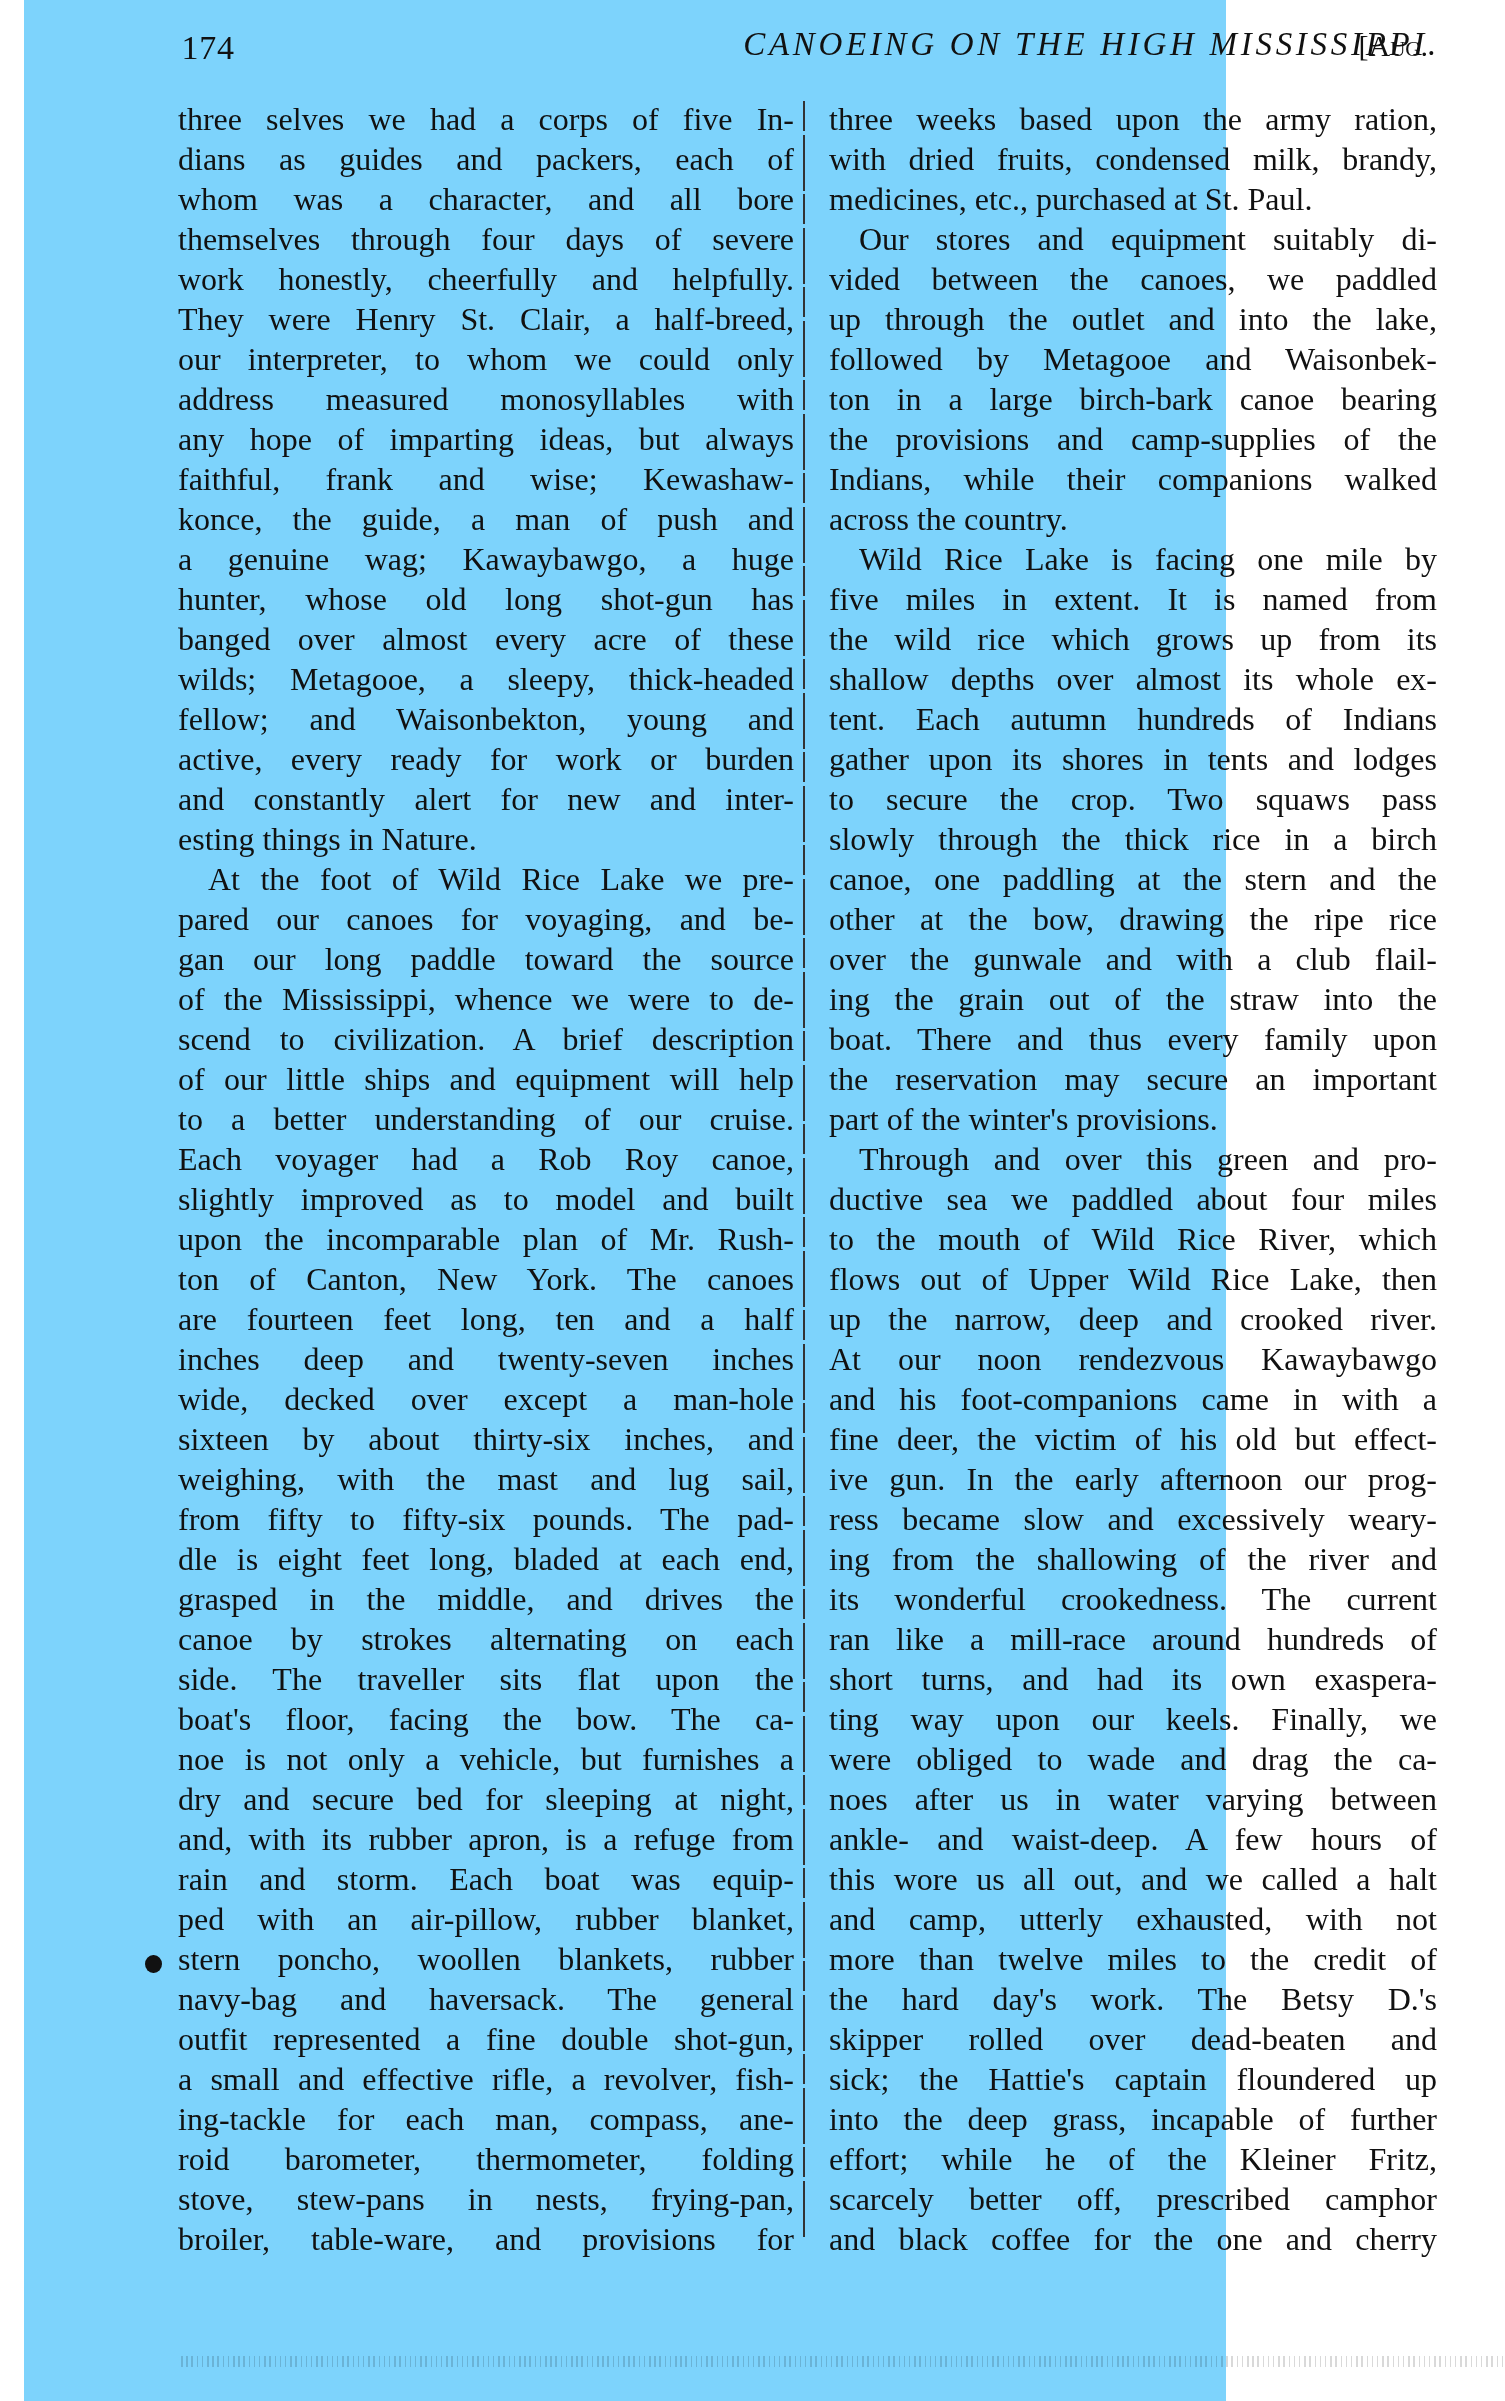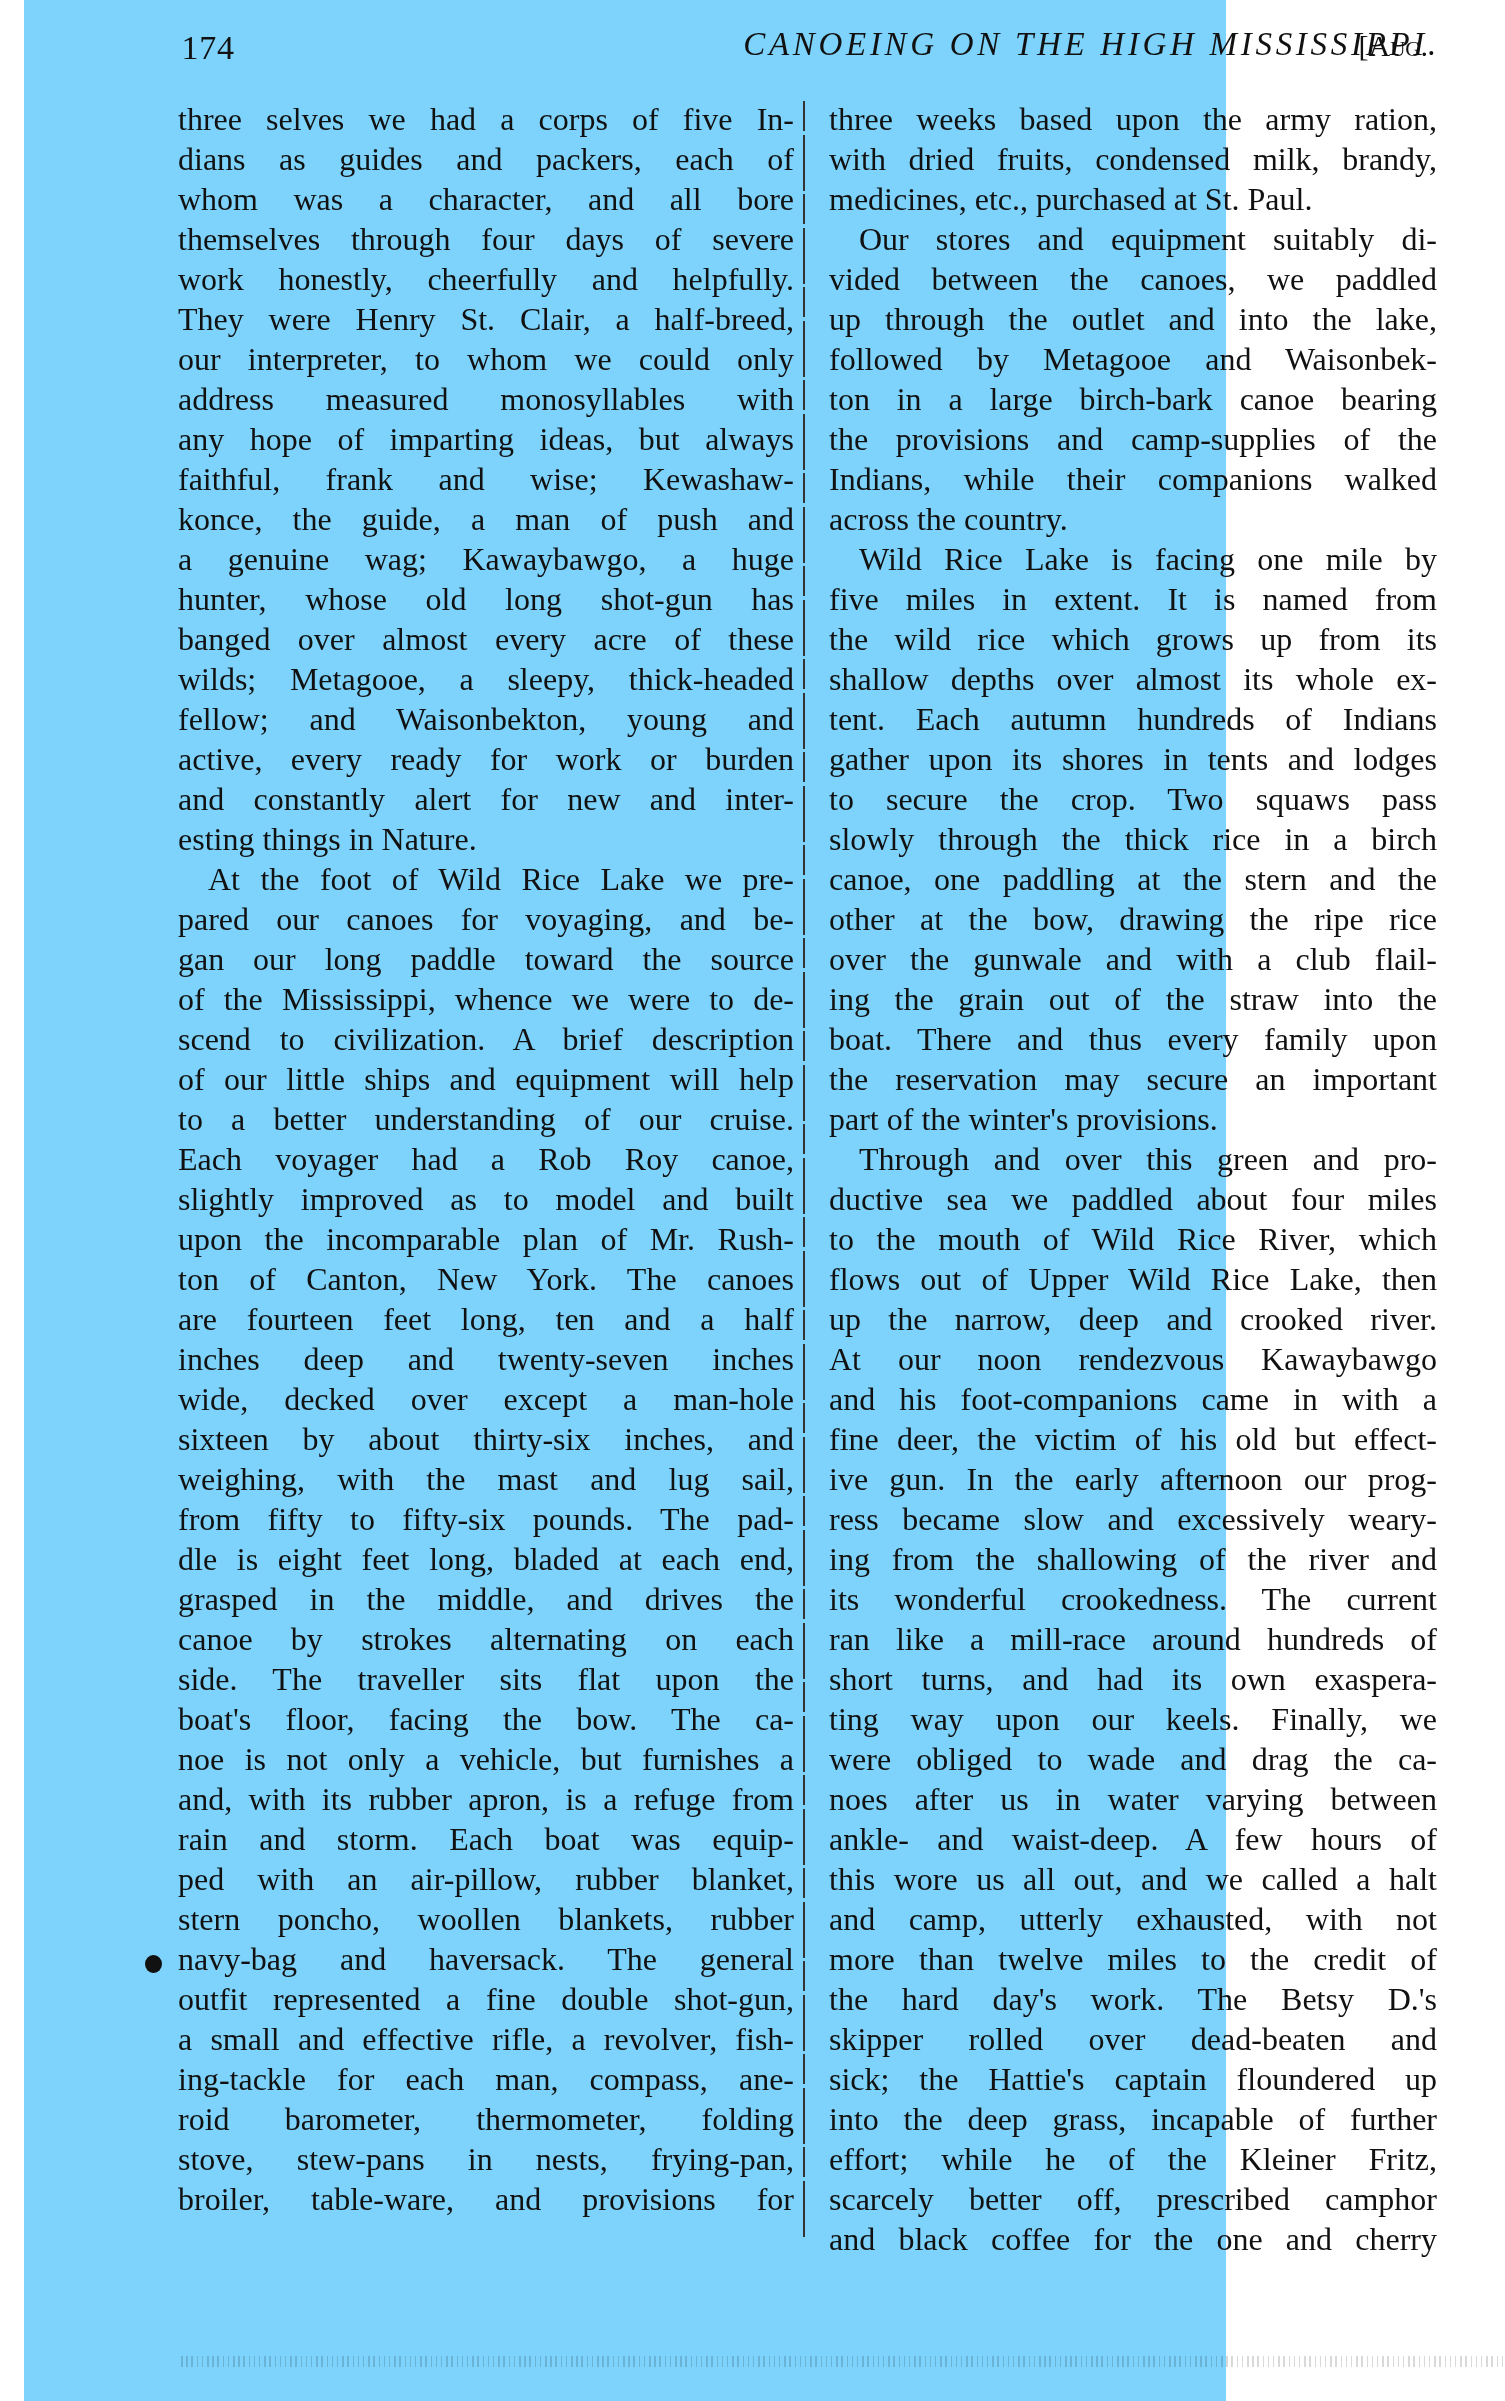--- a/index.html
+++ b/index.html
@@ -68,20 +68,21 @@
       <span class="line">wide, decked over except a man-hole</span>
       <span class="line">sixteen by about thirty-six inches, and</span>
       <span class="line">weighing, with the mast and lug sail,</span>
       <span class="line">from fifty to fifty-six pounds. The pad-</span>
       <span class="line">dle is eight feet long, bladed at each end,</span>
       <span class="line">grasped in the middle, and drives the</span>
       <span class="line">canoe by strokes alternating on each</span>
       <span class="line">side. The traveller sits flat upon the</span>
       <span class="line">boat's floor, facing the bow. The ca-</span>
       <span class="line">noe is not only a vehicle, but furnishes a</span>
+      <span class="line">dry and secure bed for sleeping at night,</span>
       <span class="line">and, with its rubber apron, is a refuge from</span>
       <span class="line">rain and storm. Each boat was equip-</span>
       <span class="line">ped with an air-pillow, rubber blanket,</span>
       <span class="line">stern poncho, woollen blankets, rubber</span>
       <span class="line">navy-bag and haversack. The general</span>
       <span class="line">outfit represented a fine double shot-gun,</span>
       <span class="line">a small and effective rifle, a revolver, fish-</span>
       <span class="line">ing-tackle for each man, compass, ane-</span>
       <span class="line">roid barometer, thermometer, folding</span>
       <span class="line">stove, stew-pans in nests, frying-pan,</span>

